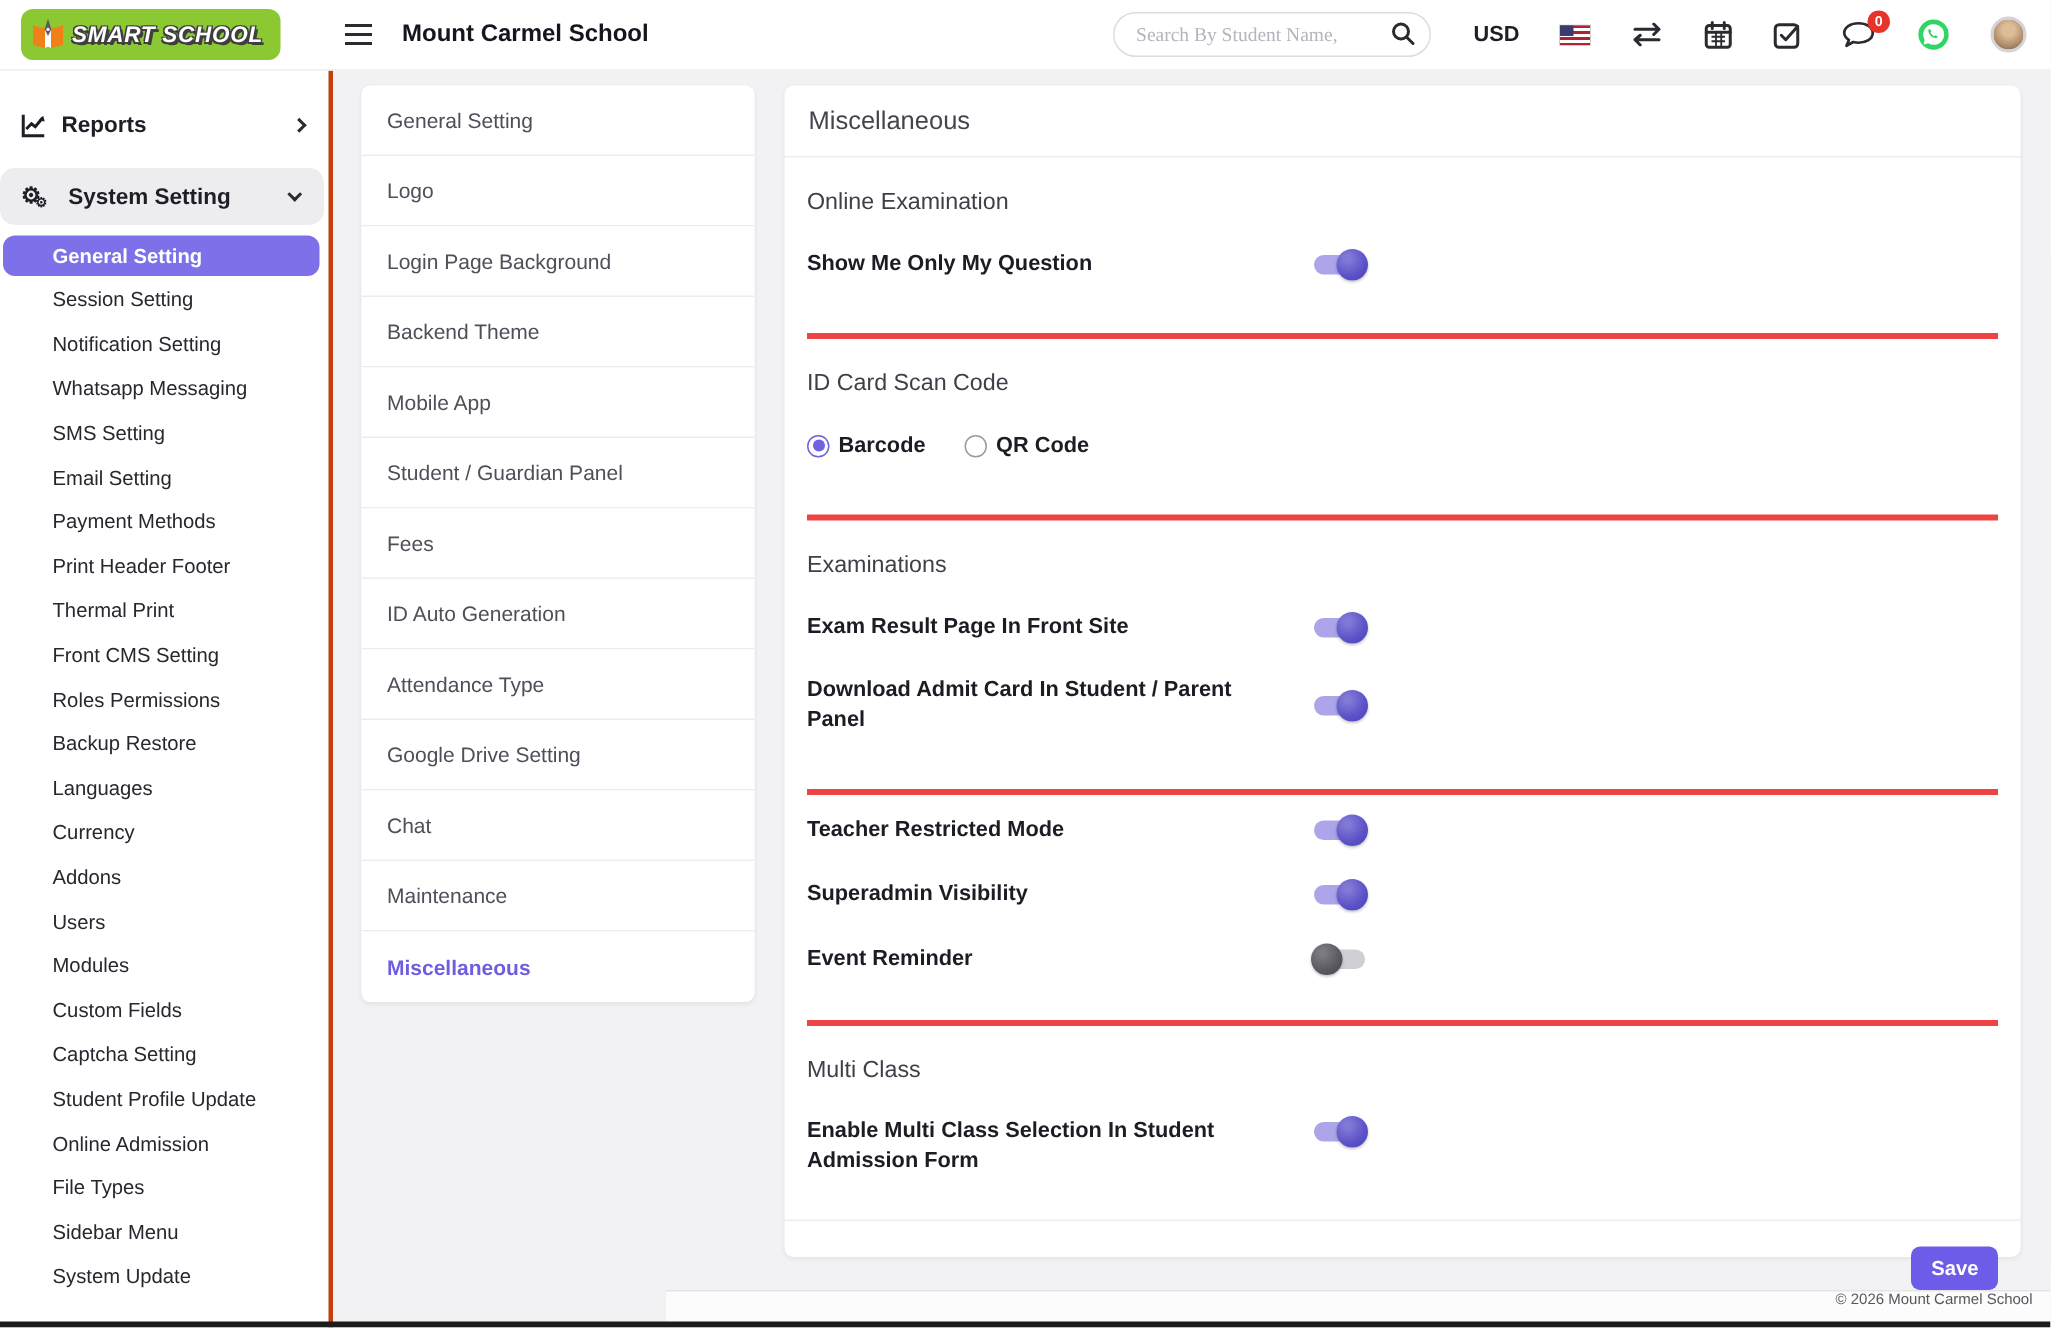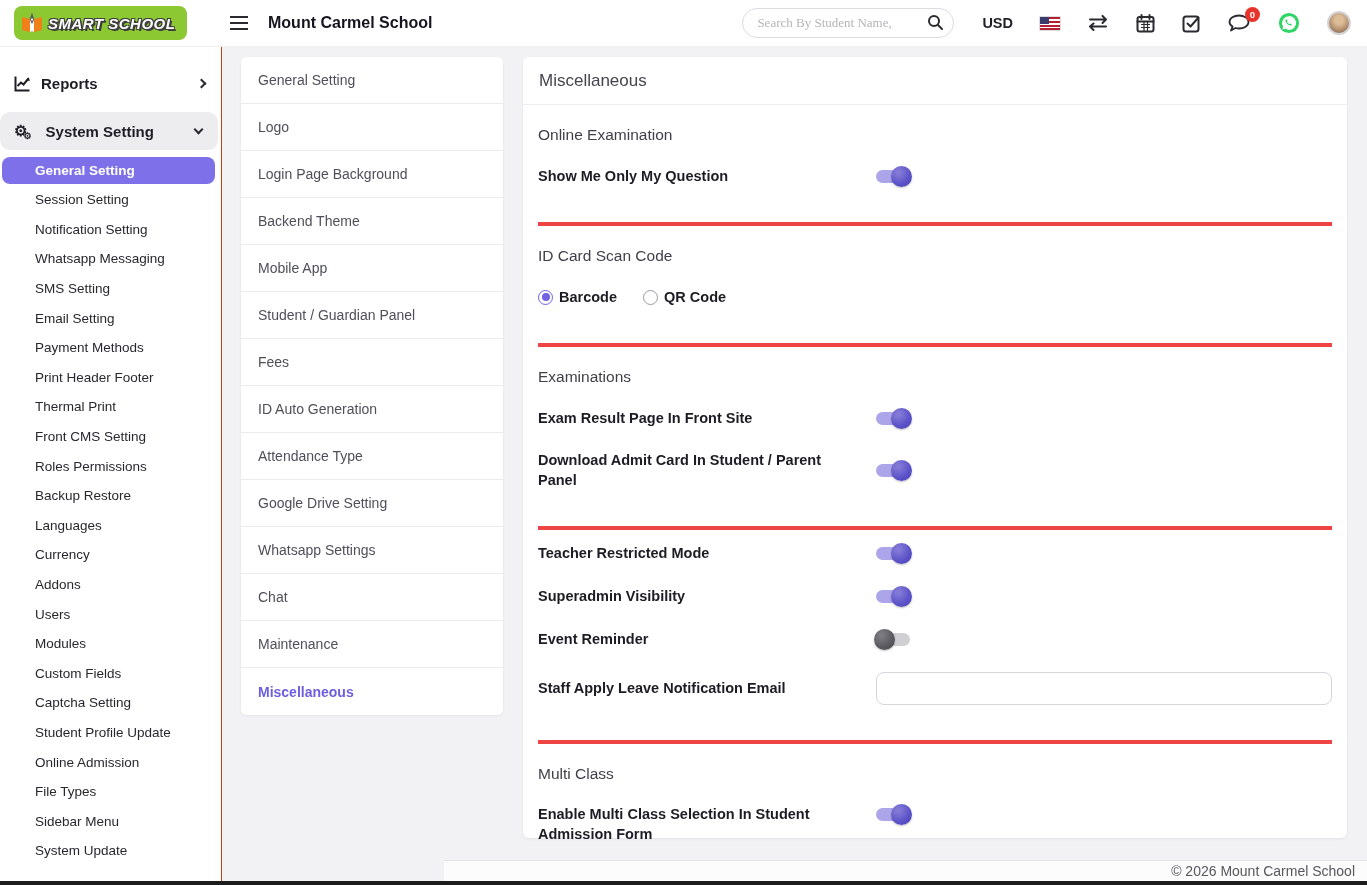--- a/index.html
+++ b/index.html
@@ -56,21 +56,21 @@
   }
   .wa-circle { width:22px; height:22px; }
   .avatar {
     width:24px; height:24px; border-radius:50%; border:2px solid #d4d4d8;
     background:radial-gradient(circle at 50% 35%, #dcbd98 25%, #b4906e 60%, #6e5a49 100%);
   }
 
   
   .sidebar {
     position:absolute; top:47px; left:0; bottom:0; width:222px;
-    background:#fff; border-right:1px solid #c2410c; overflow:hidden; z-index:4;
+    background:#fff; border-right:3px solid #c2410c; overflow:hidden; z-index:4;
   }
   .side-parent {
     height:40px; display:flex; align-items:center; gap:10px; padding:0 16px 0 14px;
     font-size:15px; font-weight:bold; color:#1e1e26; cursor:pointer;
   }
   .side-parent.reports { margin-top:16px; }
   .side-parent.system { background:#ededf0; border-radius:10px; margin:9px 3px 7px 0; height:38px; }
   .side-parent .spacer { flex:1; }
   .chev { width:7px; height:7px; border-top:2px solid #2a2a30; border-right:2px solid #2a2a30; display:inline-block; }
   .chev.right { transform:rotate(45deg); }
@@ -156,22 +156,22 @@
   .save-btn {
     background:#6c5ce7; color:#fff; border:none; border-radius:6px;
     height:29px; padding:0 13px; font-size:13.5px; font-weight:bold; cursor:pointer;
     font-family:"Liberation Sans", sans-serif;
   }
 
   
   .page-footer {
     position:absolute; left:222px; right:0; bottom:4px; height:21px;
     background:#fcfcfd; border-top:1px solid #e4e4e8;
-    display:flex; align-items:center; justify-content:flex-end;
-    font-size:14px; color:#57575e; padding-right:12px; z-index:3;
+    display:flex; align-items:flex-start; justify-content:flex-end;
+    font-size:10px; color:#57575e; padding-right:12px; z-index:3;
   }
   .hscrollbar { position:absolute; left:0; right:0; bottom:0; height:4px; background:#1c1c1c; z-index:6; cursor:pointer; }
 
   svg .st { stroke:#2a2a30; stroke-width:2; fill:none; stroke-linecap:round; stroke-linejoin:round; }
 </style>
 </head>
 <body>
 
 <header class="topbar">
   <div class="logo-wrap">
@@ -289,21 +289,20 @@
     <div class="tab-item">General Setting</div>
     <div class="tab-item">Logo</div>
     <div class="tab-item">Login Page Background</div>
     <div class="tab-item">Backend Theme</div>
     <div class="tab-item">Mobile App</div>
     <div class="tab-item">Student / Guardian Panel</div>
     <div class="tab-item">Fees</div>
     <div class="tab-item">ID Auto Generation</div>
     <div class="tab-item">Attendance Type</div>
     <div class="tab-item">Google Drive Setting</div>
-    <div class="tab-item">Whatsapp Settings</div>
     <div class="tab-item">Chat</div>
     <div class="tab-item">Maintenance</div>
     <div class="tab-item active">Miscellaneous</div>
   </div>
 
   <section class="panel">
     <div class="panel-head">Miscellaneous</div>
 
     <div class="panel-body">
 
@@ -373,26 +372,20 @@
             </div>
         </div>
         <div class="row">
           <div class="row-label">Event Reminder</div>
           <div class="control">
               <div class="toggle off">
                 <span class="knob"></span>
               </div>
             </div>
         </div>
-        <div class="row tall">
-          <div class="row-label">Staff Apply Leave Notification Email</div>
-          <div class="control">
-            <input class="text-input" type="text" value="" style="">
-          </div>
-        </div>
       </div>
 
       <div class="group" style="border-bottom:none;">
         <div class="group-heading">Multi Class</div>
         <div class="row top-align">
           <div class="row-label">Enable Multi Class Selection In Student Admission Form</div>
           <div class="control">
               <div class="toggle on" style="margin-top:4px;">
                 <span class="knob"></span>
               </div>

